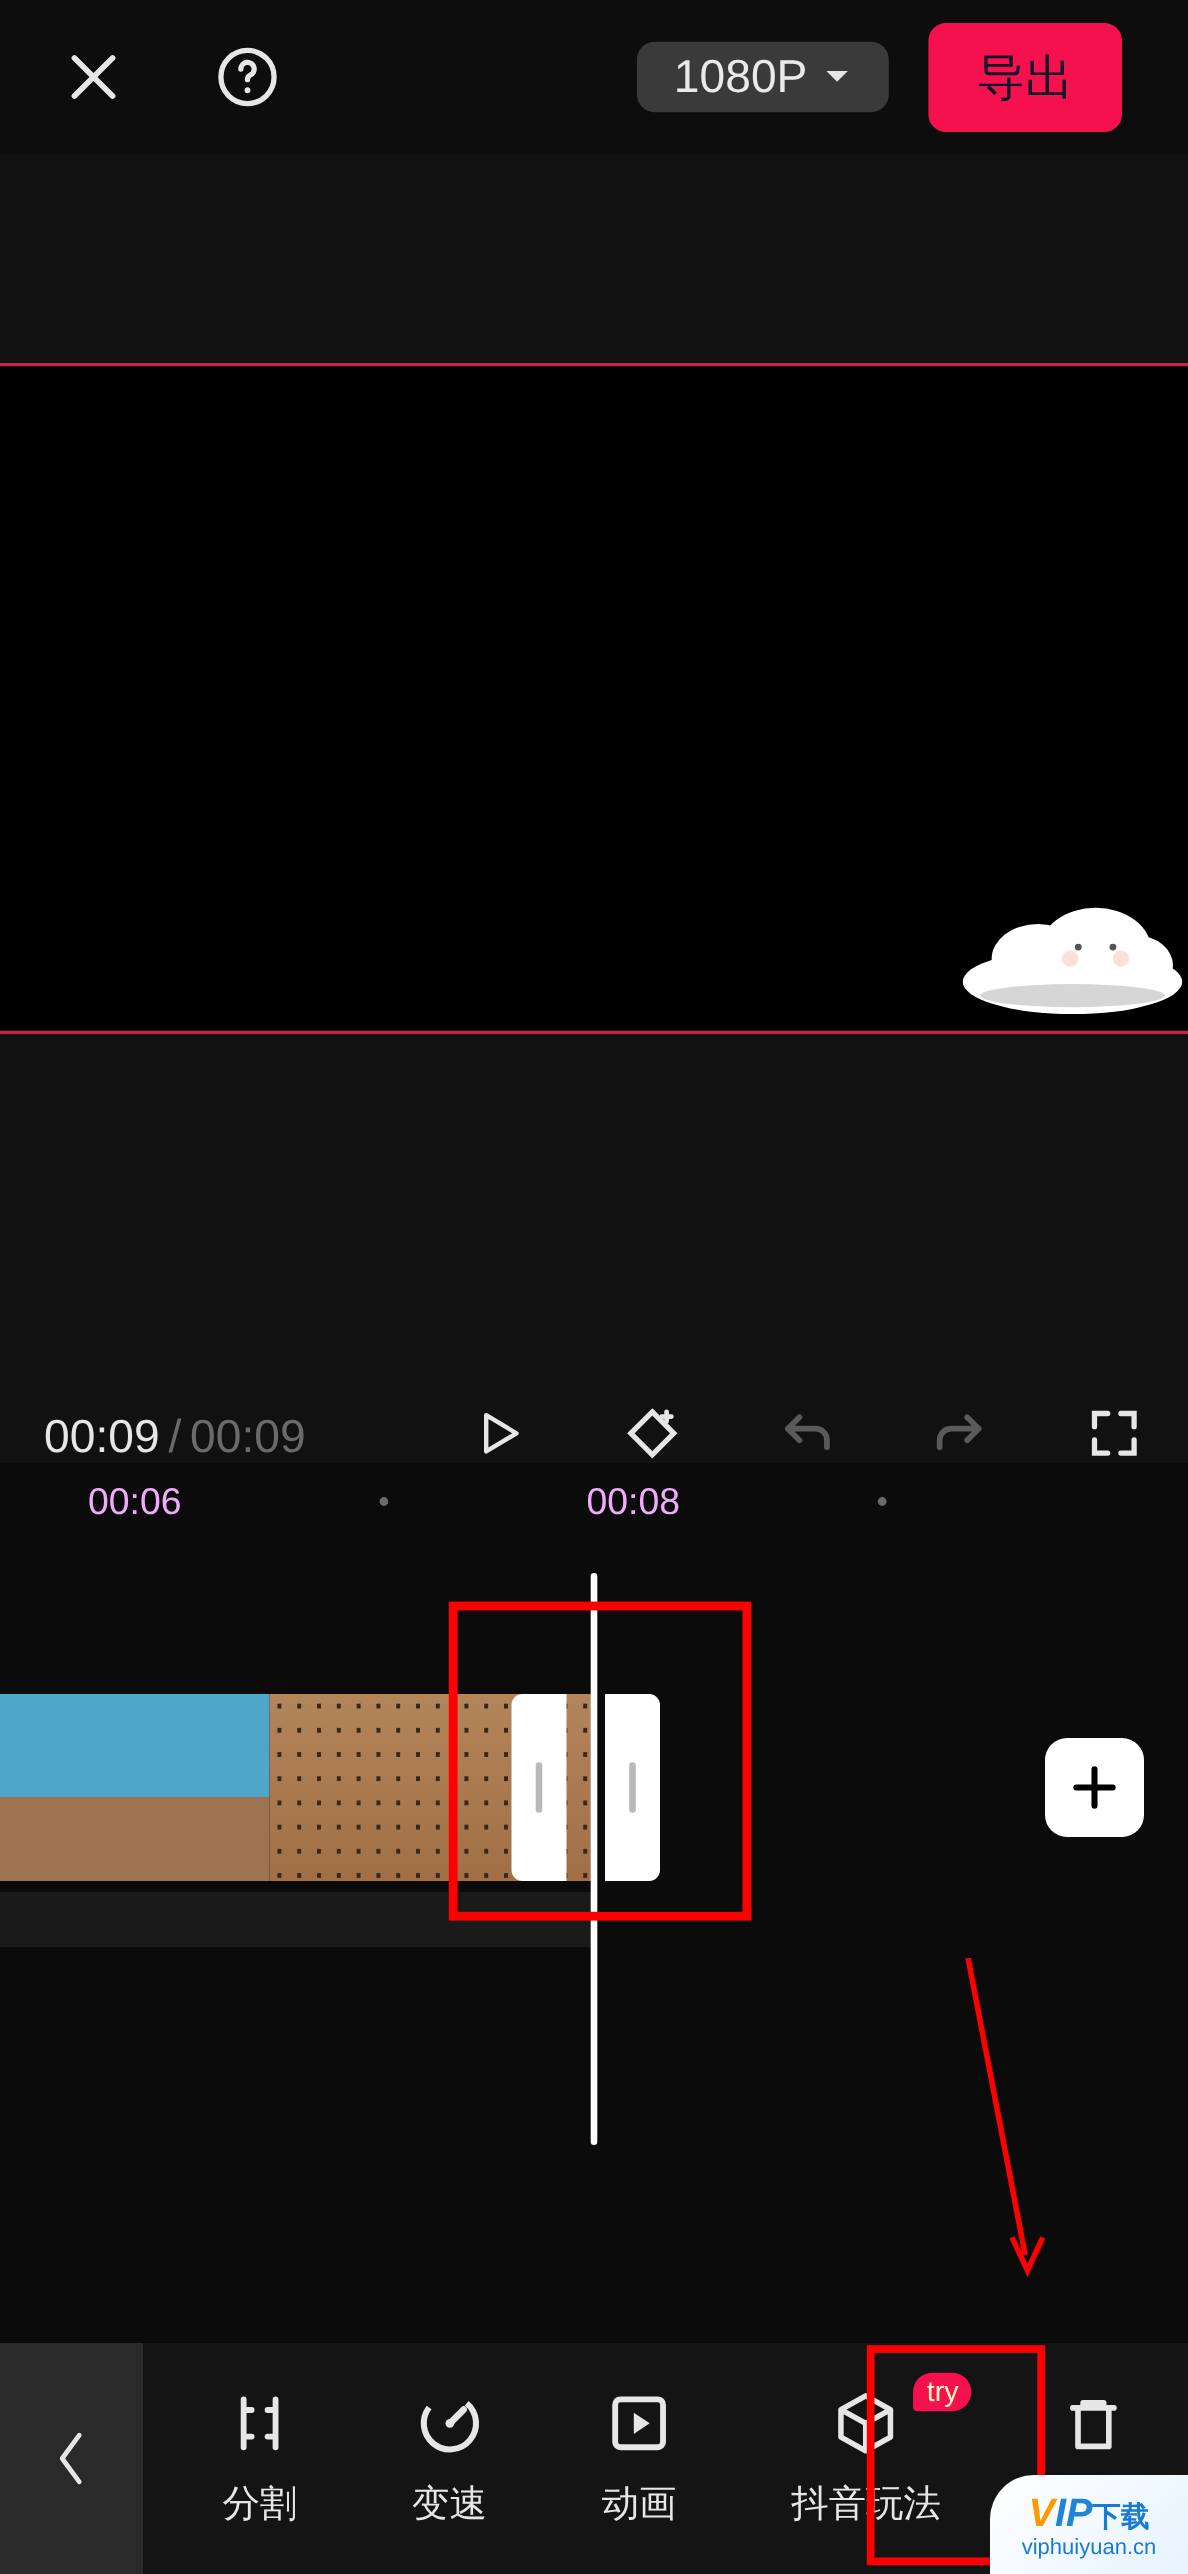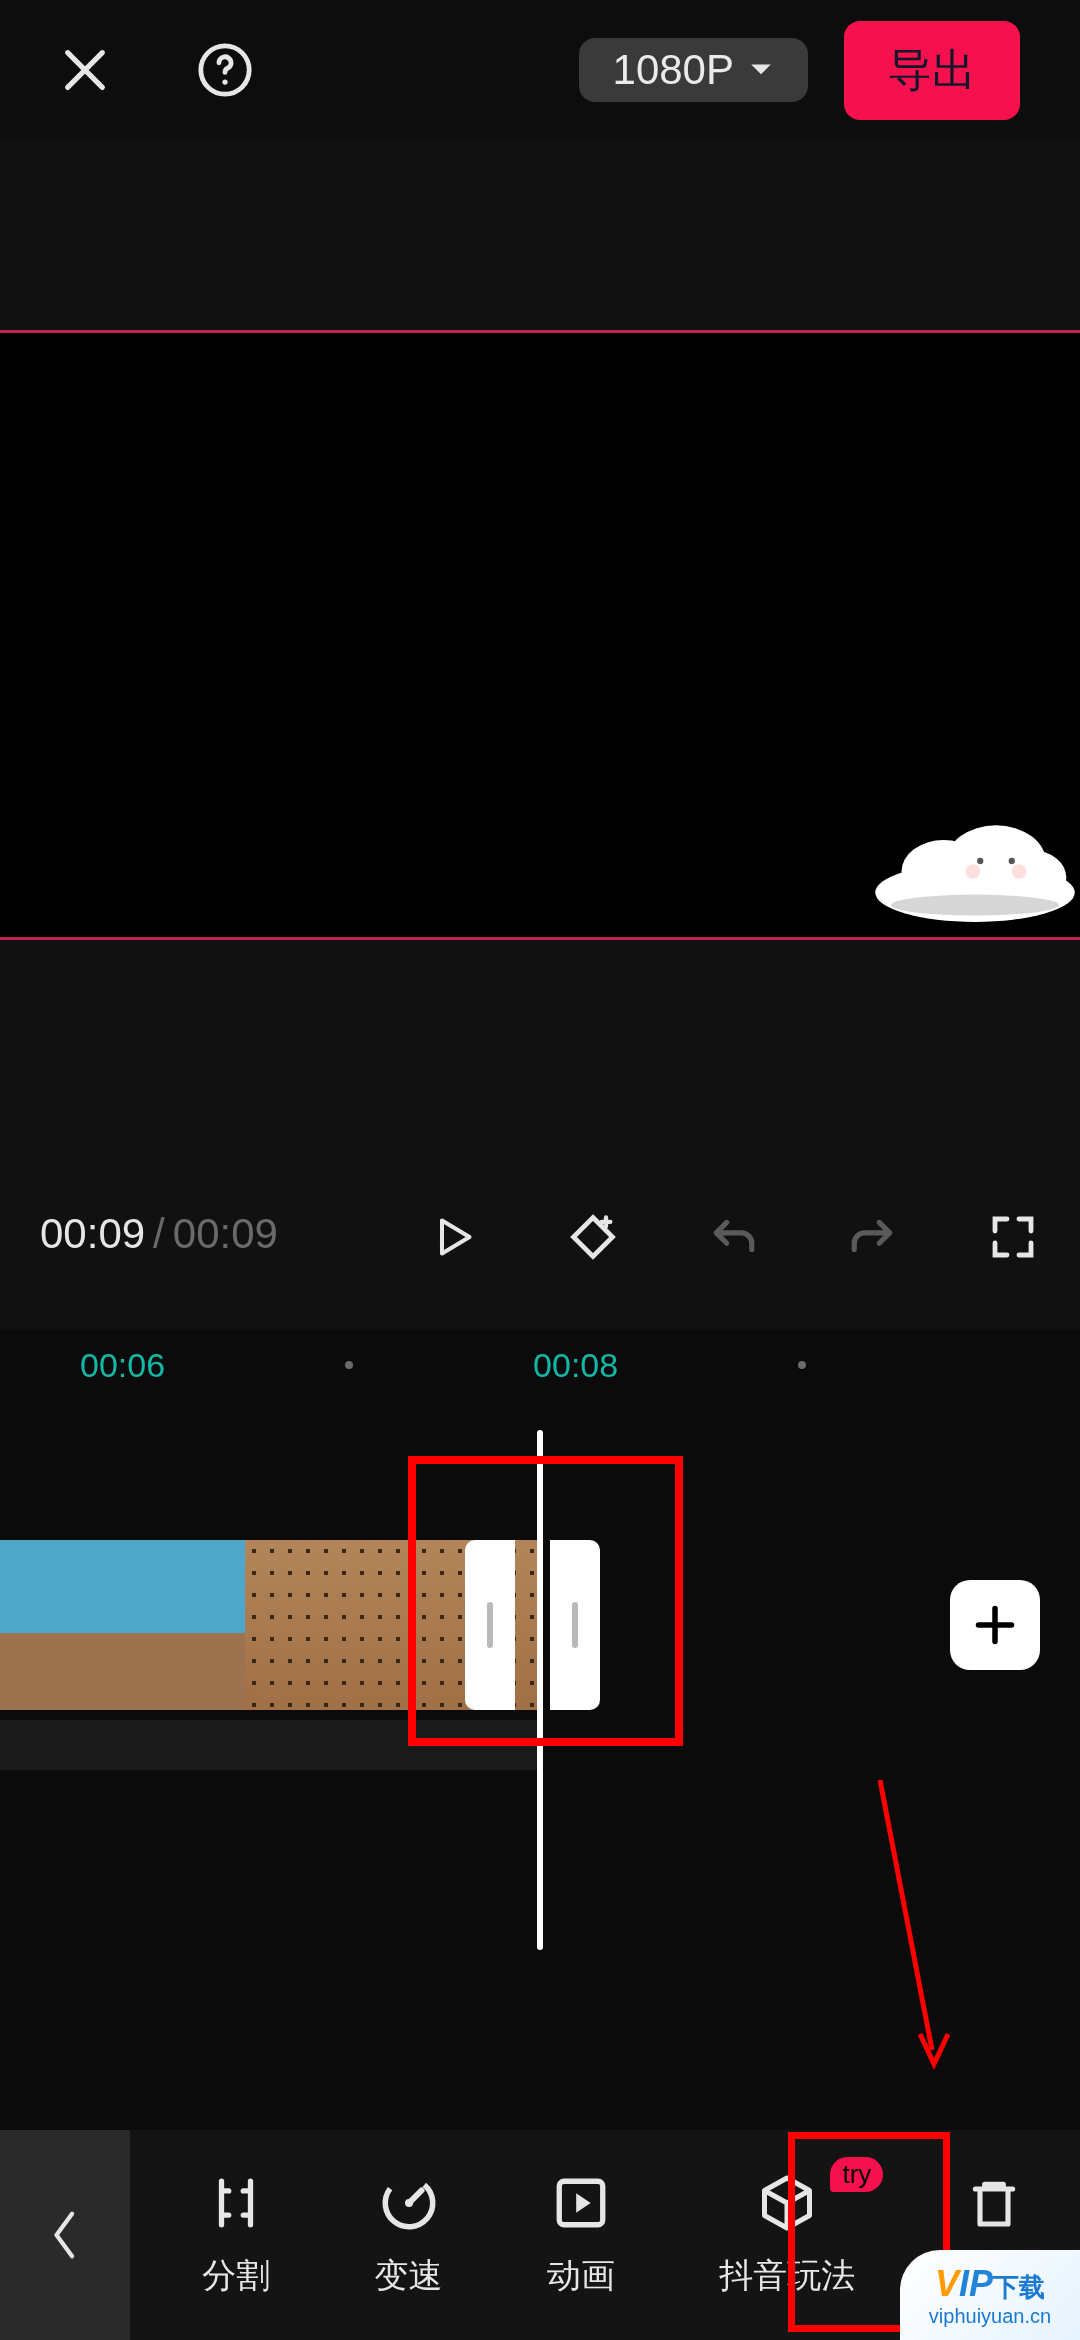--- a/index.html
+++ b/index.html
@@ -69,41 +69,41 @@
 }
 
 
 .playback-bar {
   position: absolute;
   bottom: 0;
   left: 0;
   right: 0;
   height: 120px;
   display: flex;
-  align-items: flex-start;
+  align-items: flex-end;
   padding: 0 40px;
 }
 .time { font-size: 42px; color: #e6e6e6; }
 .time-sep { color: #6a6a6a; margin: 0 8px; }
 .time-total { color: #6a6a6a; }
 .flex-grow { flex-grow: 1; }
 .pb-icons { display: flex; align-items: center; gap: 86px; }
 .pb-icon { width: 54px; height: 54px; display: flex; align-items: center; justify-content: center; }
 
 
 .timeline {
   position: relative;
   height: 800px;
   background: #0b0b0b;
 }
 .ruler {
   height: 70px;
   display: flex;
   align-items: center;
-  color: #14b8a6;
+  color: #f0abfc;
   font-size: 34px;
   padding-left: 80px;
   gap: 180px;
 }
 .ruler .tick { width: 8px; height: 8px; background: #6a6a6a; border-radius: 50%; display: inline-block; }
 .track-strip {
   position: absolute;
   top: 210px;
   left: 0;
   height: 170px;
@@ -204,21 +204,21 @@
   color: #e6e6e6;
   font-size: 34px;
   position: relative;
 }
 .tool-ico { width: 64px; height: 64px; display: flex; align-items: center; justify-content: center; }
 .try-badge {
   position: absolute;
   top: -14px;
   right: -28px;
   background: #f5114e;
-  color: #000000;
+  color: #fef9c3;
   font-size: 26px;
   padding: 2px 12px;
   border-radius: 18px 18px 18px 4px;
 }
 .red-box-delete {
   position: absolute;
   bottom: 8px;
   right: 130px;
   width: 162px;
   height: 200px;

